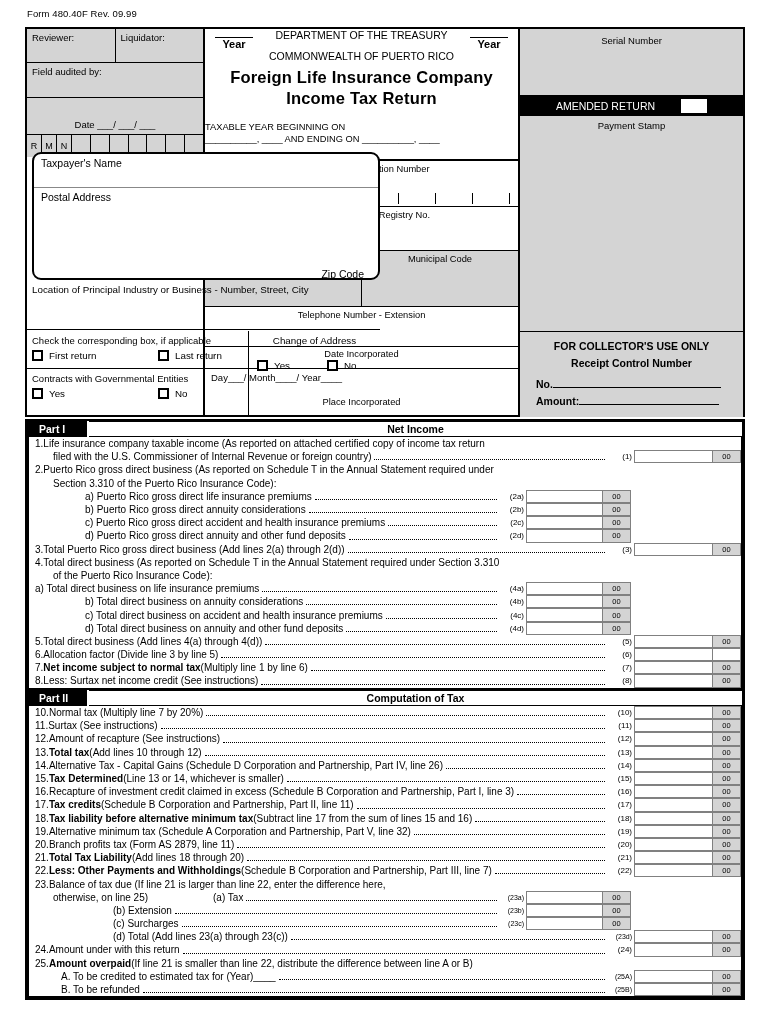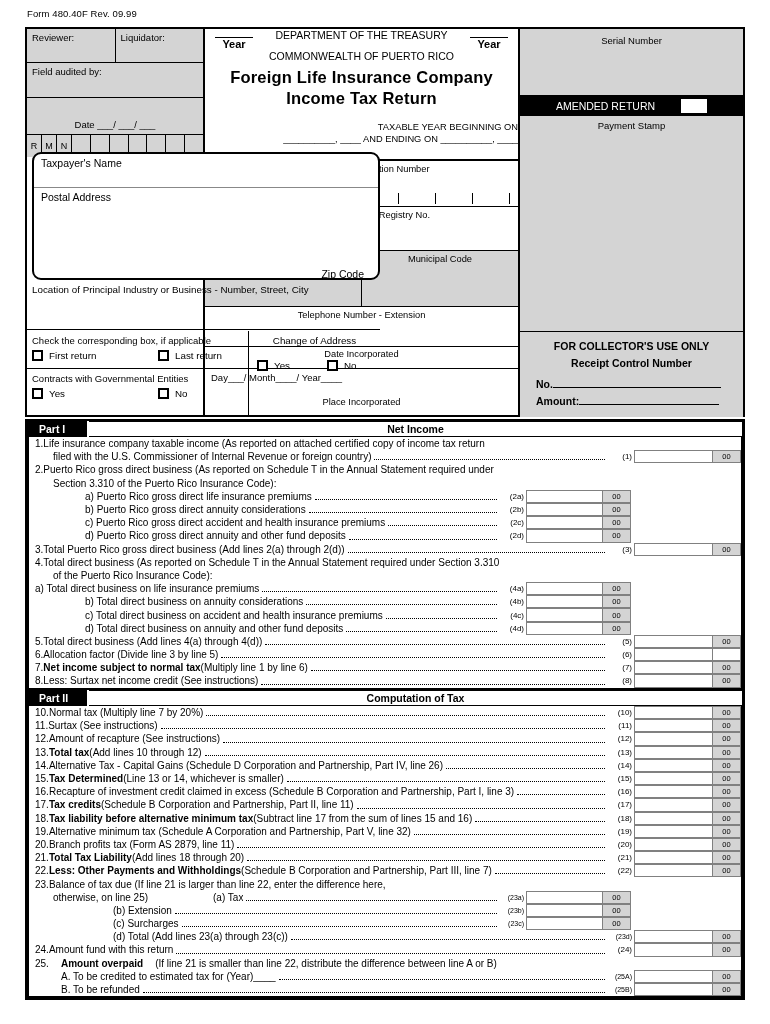--- a/index.html
+++ b/index.html
@@ -67,21 +67,21 @@
   .cb{
     display:inline-block;width:11px;height:11px;border:2px solid #000;
     box-sizing:border-box;background:#fff;vertical-align:-2px;margin-right:6px;
   }
   .cbitem{display:inline-flex;align-items:center;font-size:9.8px;}
   .year-l{position:absolute;left:10px;top:8px;text-align:center;font-size:11px;}
   .year-r{position:absolute;right:10px;top:8px;text-align:center;font-size:11px;}
   .ul{border-top:1.4px solid #000;width:38px;margin:0 auto 0;}
   .hdr1{text-align:center;font-size:10.5px;padding-top:8px;line-height:13px;}
   .title{text-align:center;font-weight:bold;font-size:16.5px;line-height:21px;margin-top:4px;letter-spacing:.2px;}
-  .taxyear{text-align:right;font-size:9.3px;margin-top:12px;line-height:12px;}
+  .taxyear{text-align:left;font-size:9.3px;margin-top:12px;line-height:12px;}
 
   .mid-sub{border-top:2px solid #000;}
   .ein{height:46px;border-bottom:1px solid #000;box-sizing:border-box;text-align:center;font-size:9.3px;padding-top:3px;position:relative;}
   .tickrow{position:absolute;left:8px;right:8px;bottom:2px;display:flex;justify-content:space-between;}
   .tickrow i{display:block;width:1px;height:11px;background:#000;}
   .dsr{height:44px;border-bottom:1px solid #000;box-sizing:border-box;text-align:center;font-size:9.3px;padding-top:3px;}
   .codes{display:flex;height:56px;border-bottom:1px solid #000;box-sizing:border-box;background:#d4d4d4;}
   .codes .c{flex:1;text-align:center;font-size:9.3px;padding-top:3px;}
   .codes .c+.c{border-left:1px solid #000;}
   .tel{height:40px;border-bottom:1px solid #000;box-sizing:border-box;text-align:center;font-size:9.3px;padding-top:3px;}
@@ -754,32 +754,32 @@
           <div class="tag sm">(23d)</div>
           <div style="width: 0px;"></div>
           <div class="amt" style="width: 107px;">
             <div class="val" style="flex: 1 1 0%;"></div>
             <div class="cents">00</div>
           </div>
         </div>
         <div class="ln">
           <div class="txt" style="padding-left: 6px;">
             <span>24. </span>
-            <span>Amount fund with this return</span>
+            <span>Amount under with this return</span>
           </div>
           <div class="dots"></div>
           <div class="tag">(24)</div>
           <div style="width: 0px;"></div>
           <div class="amt" style="width: 107px;">
             <div class="val" style="flex: 1 1 0%;"></div>
             <div class="cents">00</div>
           </div>
         </div>
         <div class="ln">
-          <div class="txt" style="padding-left: 6px; gap: 12px;">
+          <div class="txt" style="padding-left: 6px;">
             <span>25. </span>
             <span class="b">Amount overpaid</span>
             <span> (If line 21 is smaller than line 22, distribute the difference between line A or B)</span>
           </div>
           <div style="flex: 1 1 0%;"></div>
           <div class="tag"></div>
           <div style="width: 110px;"></div>
         </div>
         <div class="ln">
           <div class="txt" style="padding-left: 32px;">

